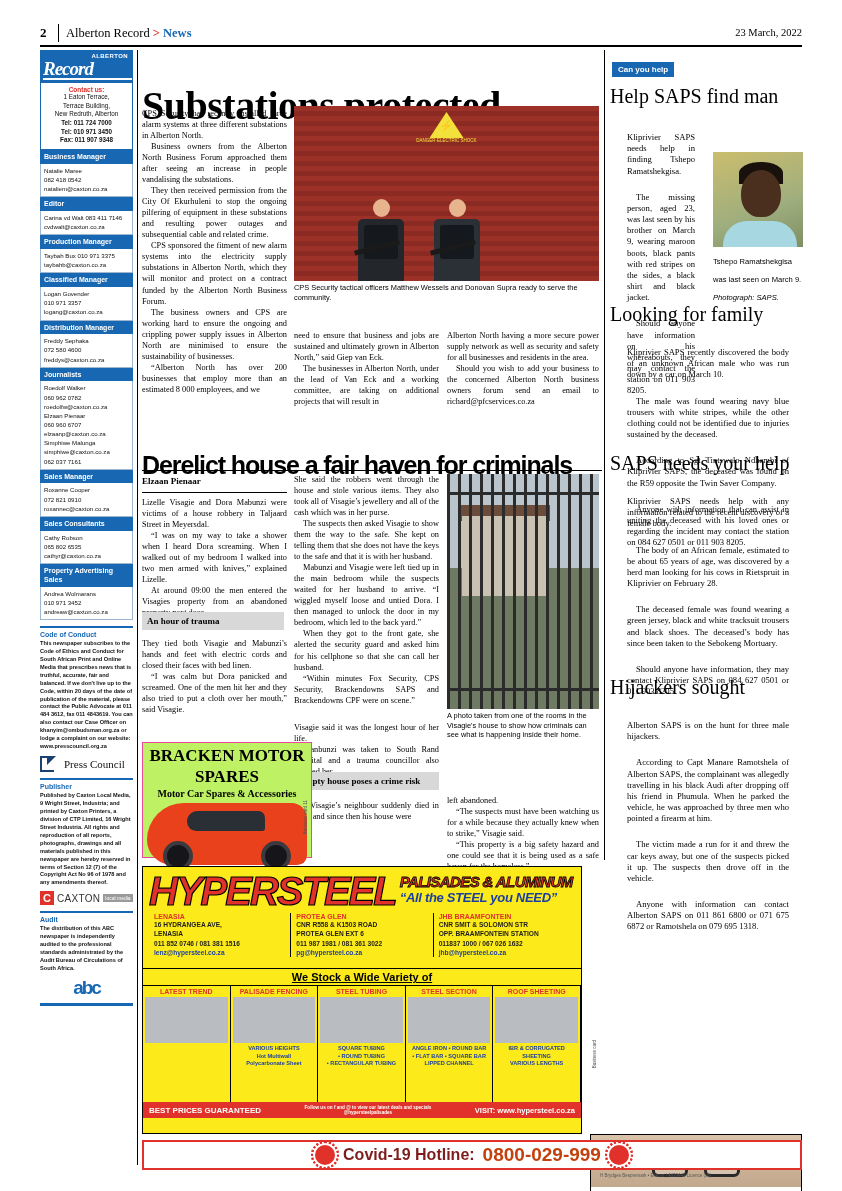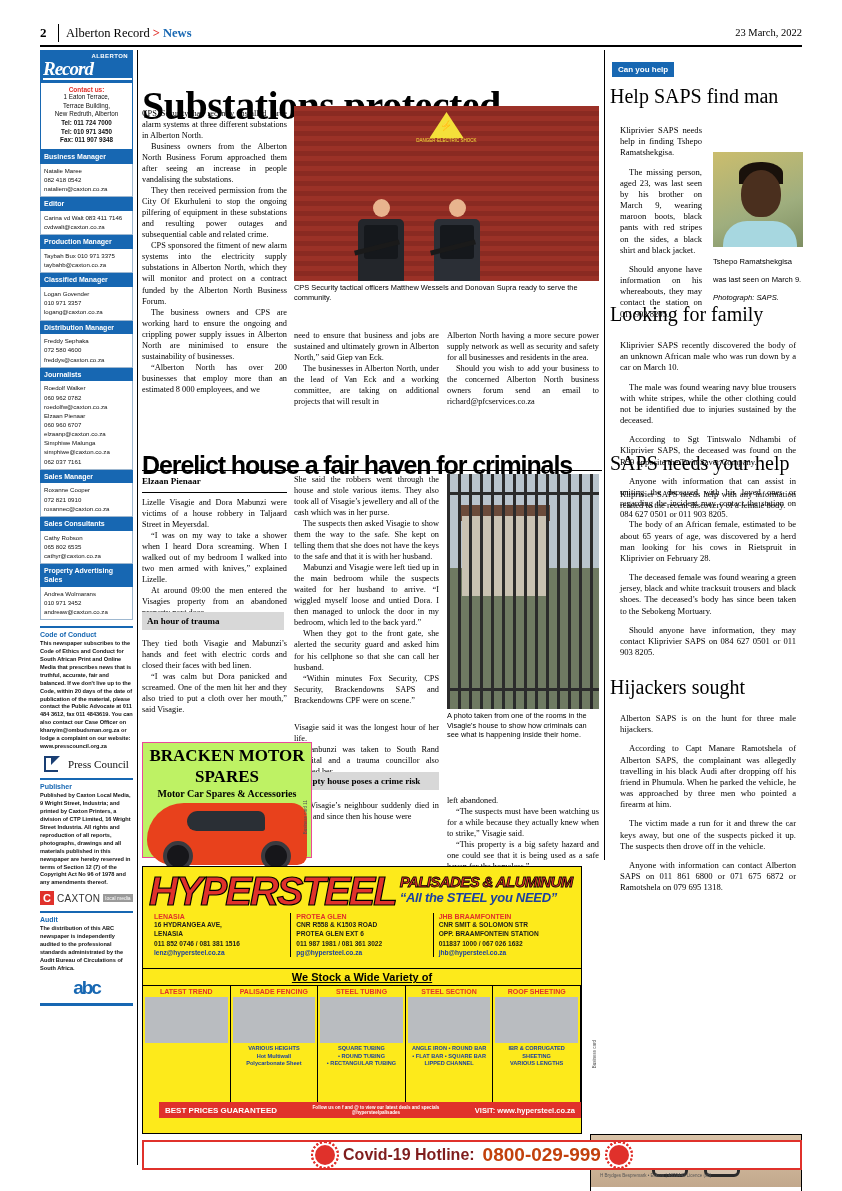--- a/index.html
+++ b/index.html
@@ -36,21 +36,21 @@
   .contact-card .ln b { font-weight:bold; }
 
   .sb-head { background:#1767b2; color:#fff; font-family:"Liberation Sans",sans-serif; font-weight:bold;
              font-size:7px; padding:2px 3px; line-height:1.25; border:1px solid #1767b2; border-bottom:none; }
   .sb-body { border:1px solid #9fb8d0; border-top:none; padding:2px 3px 3px 3px; }
   .sb-body .ln { font-family:"Liberation Sans",sans-serif; font-size:6.1px; color:#111; line-height:1.5; }
 
   .legal { margin-top:6px; border-top:2px solid #1767b2; padding-top:3px; }
   .legal h4 { margin:0 0 2px 0; color:#1767b2; font-family:"Liberation Sans",sans-serif; font-size:7px; }
   .legal p { margin:0; font-family:"Liberation Sans",sans-serif; font-weight:bold; font-size:5.6px; line-height:1.42; color:#111; }
-  .presscouncil { display:flex; align-items:center; justify-content:center; gap:10px; margin:5px 0 4px 0; }
+  .presscouncil { display:flex; align-items:center; gap:10px; margin:5px 0 4px 0; }
   .pc-mark { width:14px; height:16px; border:2px solid #1a3f73; border-right:none; position:relative; }
   .pc-mark:after{content:"";position:absolute;right:-2px;top:-2px;width:0;height:0;border-left:9px solid #1a3f73;border-bottom:9px solid transparent;}
   .pc-txt { font-family:"Liberation Serif",serif; font-size:11px; line-height:1.0; color:#111; }
   .caxton { display:flex; align-items:center; gap:3px; margin:4px 0 2px 0; }
   .cax-c { width:14px;height:14px;background:#e0312b;color:#fff;font-family:"Liberation Sans",sans-serif;font-weight:bold;font-size:11px;line-height:14px;text-align:center;}
   .cax-t { font-family:"Liberation Sans",sans-serif; font-size:10px; color:#333; letter-spacing:.3px;}
   .cax-s { font-family:"Liberation Sans",sans-serif; font-size:5px; color:#fff; background:#9a9a9a; padding:1px 2px;}
   .abc { text-align:center; margin-top:4px; }
   .abc-logo { font-family:"Liberation Sans",sans-serif; font-weight:bold; font-size:19px; color:#1767b2; letter-spacing:-2px; }
   .botline { border-bottom:3px solid #1767b2; margin-top:4px; }
@@ -97,21 +97,21 @@
   .ph-gate .grnd{position:absolute;left:0;bottom:0;right:0;height:60%;background:#6f7a62;}
   .ph-gate .bars{position:absolute;inset:0;background:repeating-linear-gradient(90deg,#2b2b2b 0 3px,transparent 3px 11px);}
   .ph-gate .rail{position:absolute;left:0;right:0;height:3px;background:#2b2b2b;}
   .ph-gate .house{position:absolute;left:10%;top:18%;width:55%;height:34%;background:#c9c2b2;}
   .ph-gate .roof{position:absolute;left:8%;top:13%;width:60%;height:7%;background:#6b4b3a;}
 
   
   .tagbox { position:absolute; background:#1767b2; color:#fff; font-family:"Liberation Sans",sans-serif; font-weight:bold; font-size:8px; padding:3px 6px; }
   .rh { position:absolute; font-family:"Liberation Serif",serif; font-size:20px; color:#000; }
   .rcol { position:absolute; font-family:"Liberation Serif",serif; font-size:8.6px; line-height:1.3; color:#000; text-align:justify; width:192px;}
-  .rcol p { margin:8px; text-indent:9px; }
+  .rcol p { margin:15px; text-indent:9px; }
   .rcol p.first { text-indent:0; }
   .rcol-narrow { width:98px; }
   .ph-tshepo { position:absolute; left:713px; top:152px; width:90px; height:95px; background:#b8cfa0; overflow:hidden; }
   .ph-tshepo .bg { position:absolute; inset:0; background:linear-gradient(160deg,#cbbd6d,#9fae7e 60%,#7e8f63); }
   .ph-tshepo .face { position:absolute; left:28px; top:18px; width:40px; height:47px; background:#4a2f1e; border-radius:50% 50% 45% 45%; }
   .ph-tshepo .hair { position:absolute; left:26px; top:10px; width:44px; height:22px; background:#19110b; border-radius:50% 50% 0 0; }
   .ph-tshepo .shirt { position:absolute; left:10px; bottom:0; width:74px; height:26px; background:#a7d7e0; border-radius:24px 24px 0 0; }
 
   
   .ad { position:absolute; }
@@ -131,21 +131,21 @@
   .hyper-sub1 { font-family:"Liberation Sans",sans-serif;font-weight:bold;font-style:italic;font-size:15px;color:#e0312b;-webkit-text-stroke:0.8px #000;letter-spacing:-.6px;}
   .hyper-sub2 { font-family:"Liberation Sans",sans-serif;font-weight:bold;font-style:italic;font-size:13px;color:#1b3fa0;letter-spacing:-.3px;}
   .hy-br { font-family:"Liberation Sans",sans-serif;font-weight:bold;font-size:7px;color:#e0312b;}
   .hy-ln { font-family:"Liberation Sans",sans-serif;font-weight:bold;font-size:6.6px;color:#1c1c1c;line-height:1.42;}
   .hy-ln.em{color:#1b3fa0;}
   .hy-stock{ background:#fdea1b; text-align:center; font-family:"Liberation Sans",sans-serif;font-weight:bold;font-size:11px;color:#000;border-top:1px solid #000;border-bottom:1px solid #000;}
   .hy-cell { border-right:1px solid #000; padding:2px; text-align:center; }
   .hy-cell .ch { font-family:"Liberation Sans",sans-serif;font-weight:bold;font-size:7px;color:#e0312b; }
   .hy-cell .cf { font-family:"Liberation Sans",sans-serif;font-weight:bold;font-size:5.6px;color:#1b3fa0;line-height:1.3; }
   .hy-img { height:46px; margin:2px 0; background:#b9bcc0; }
-  .hy-bot { background:#e0312b; color:#fff; font-family:"Liberation Sans",sans-serif;font-weight:bold;font-size:7px;margin-left:16px; }
+  .hy-bot { background:#e0312b; color:#fff; font-family:"Liberation Sans",sans-serif;font-weight:bold;font-size:7px; }
 
   .ad-opto { background:#fff; border:1px solid #000; text-align:center; position:relative; overflow:hidden;}
   .opto-photo { height:52px; background:linear-gradient(180deg,#d9c3a8,#c2a88c); position:relative; }
   .opto-photo .glasses{position:absolute;left:50%;top:20px;transform:translateX(-50%);width:88px;height:22px;}
   .opto-photo .lens{position:absolute;top:0;width:36px;height:22px;border:3px solid #2a2a2a;border-radius:6px;background:rgba(255,255,255,.25);}
   .opto-photo .lens.l{left:0;} .opto-photo .lens.r{right:0;}
   .opto-photo .bridge{position:absolute;left:36px;top:8px;width:16px;height:3px;background:#2a2a2a;}
   .opto-t1 { font-family:"Liberation Sans",sans-serif;font-weight:bold;font-size:13px;color:#000;line-height:1.12;padding:3px 2px 0;}
 
   .ad-covid { position:absolute; border:2px solid #e0312b; background:#fff; display:flex; align-items:center; justify-content:center; gap:8px;}

